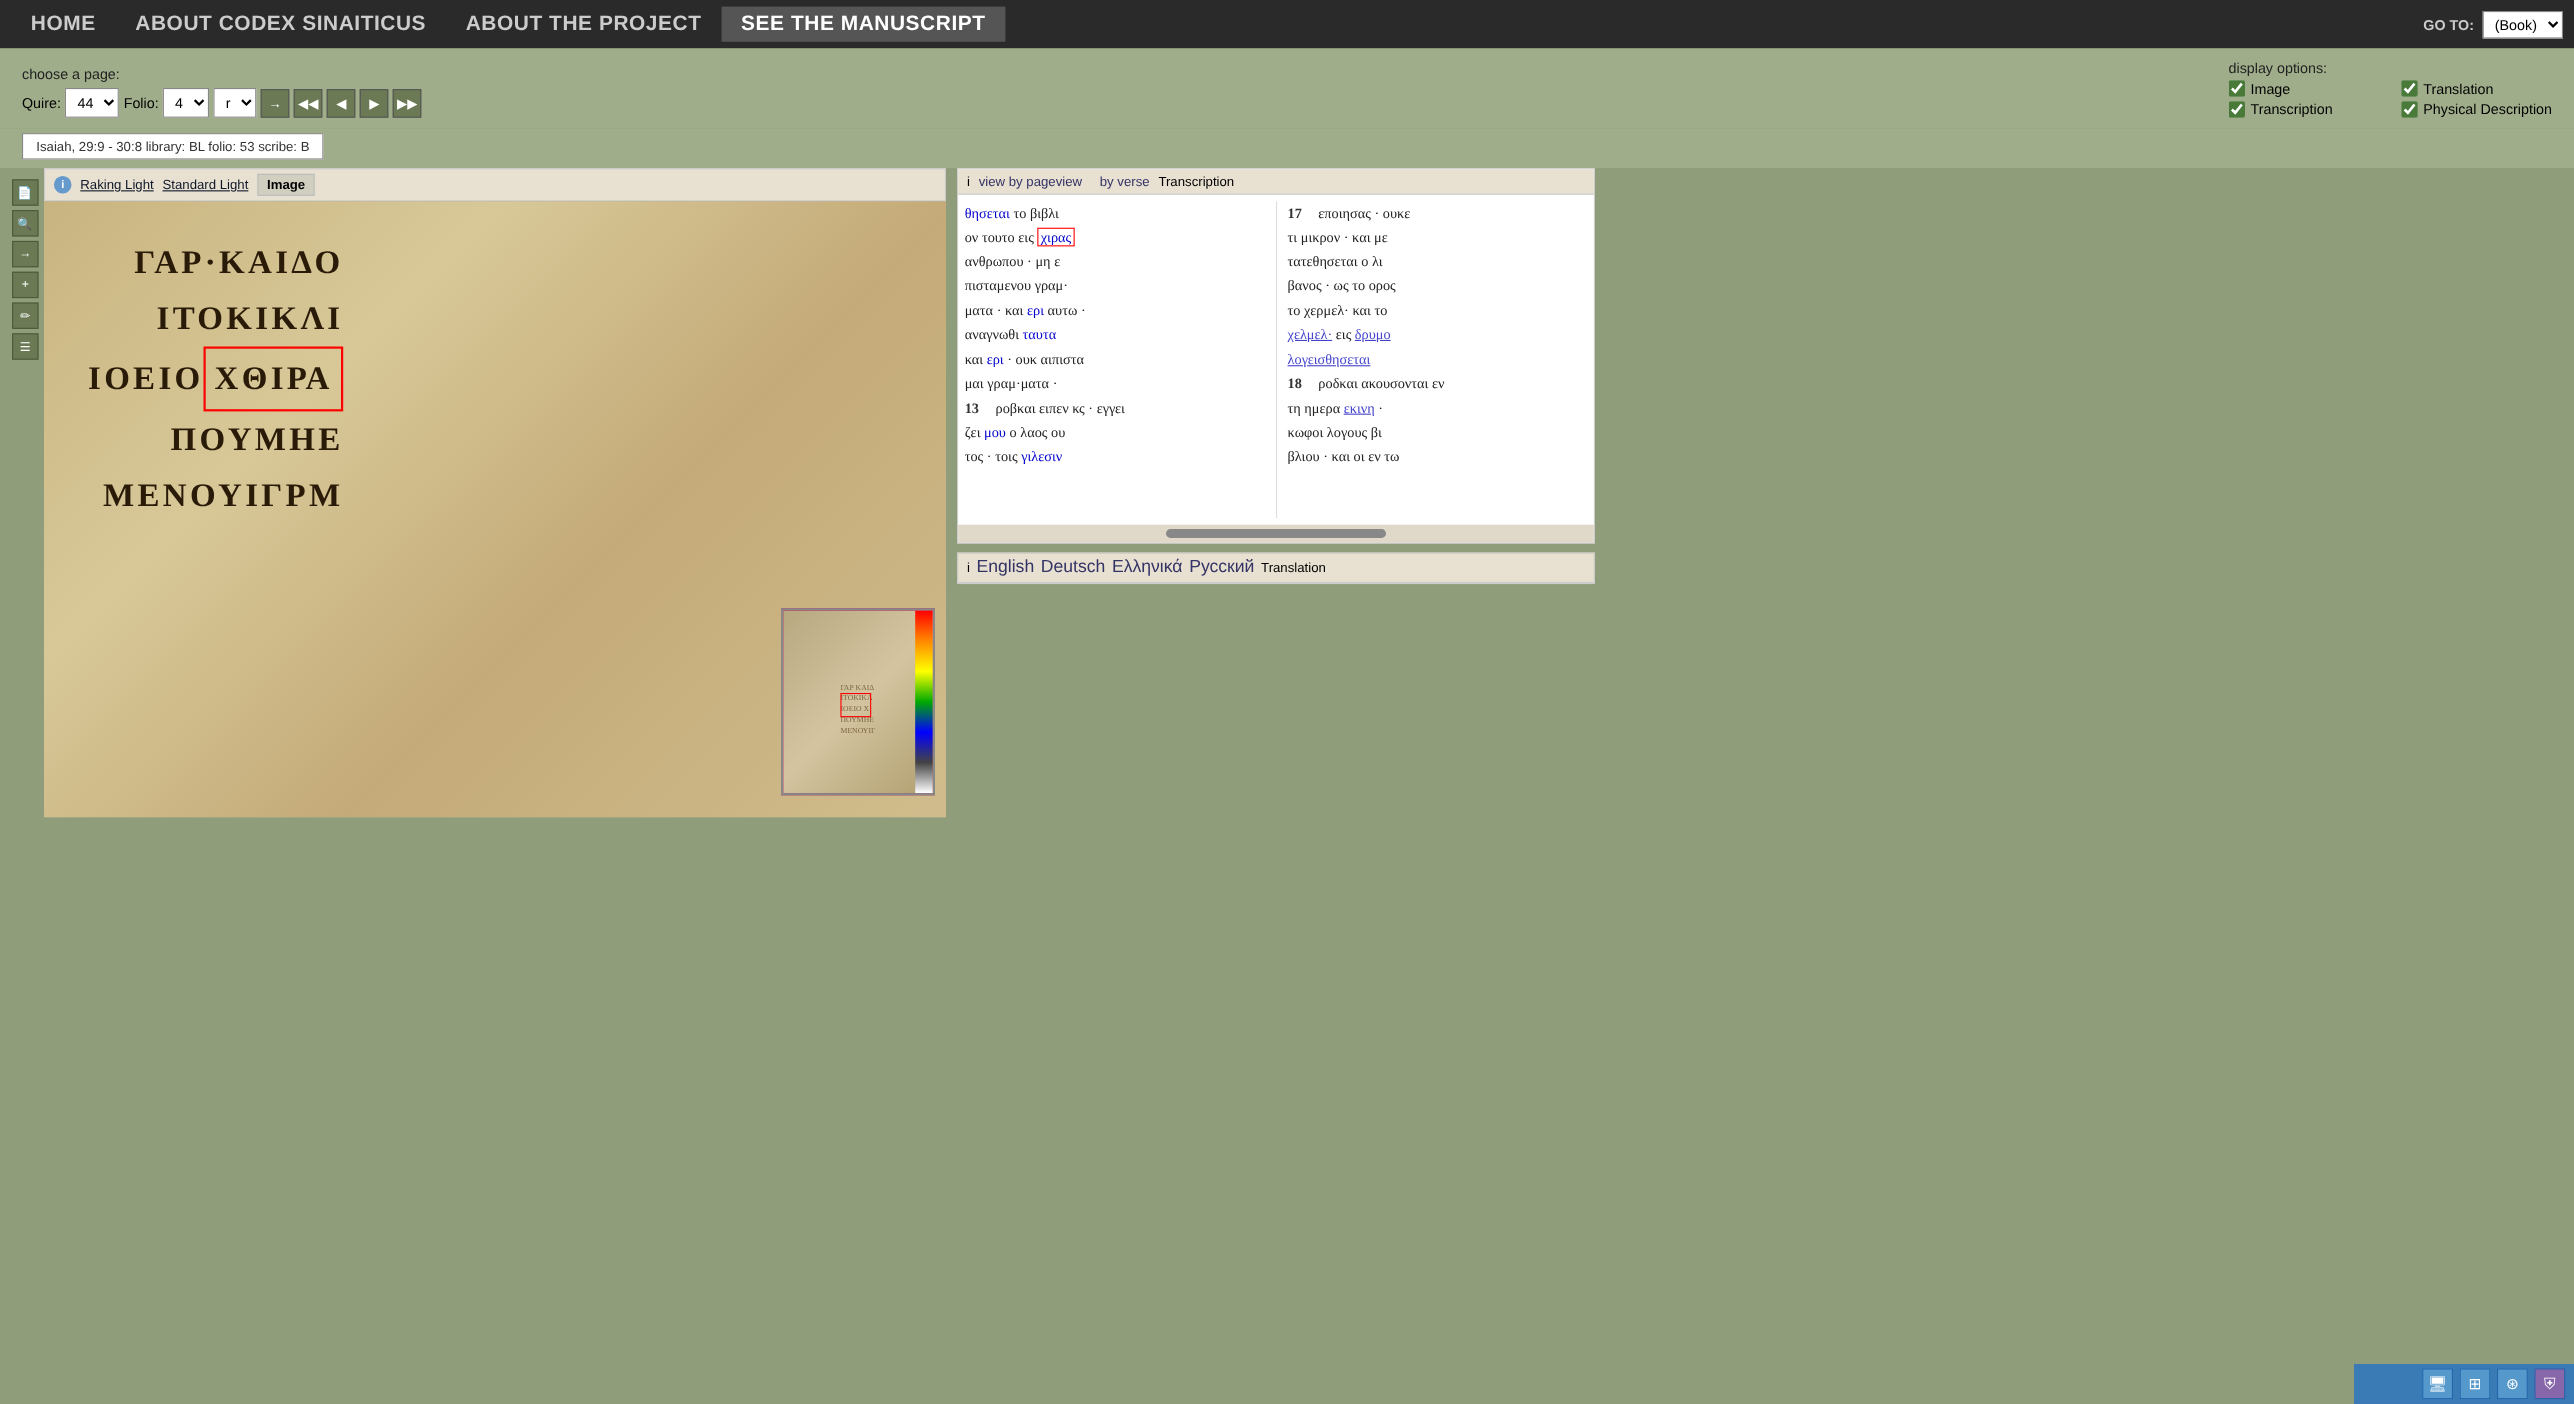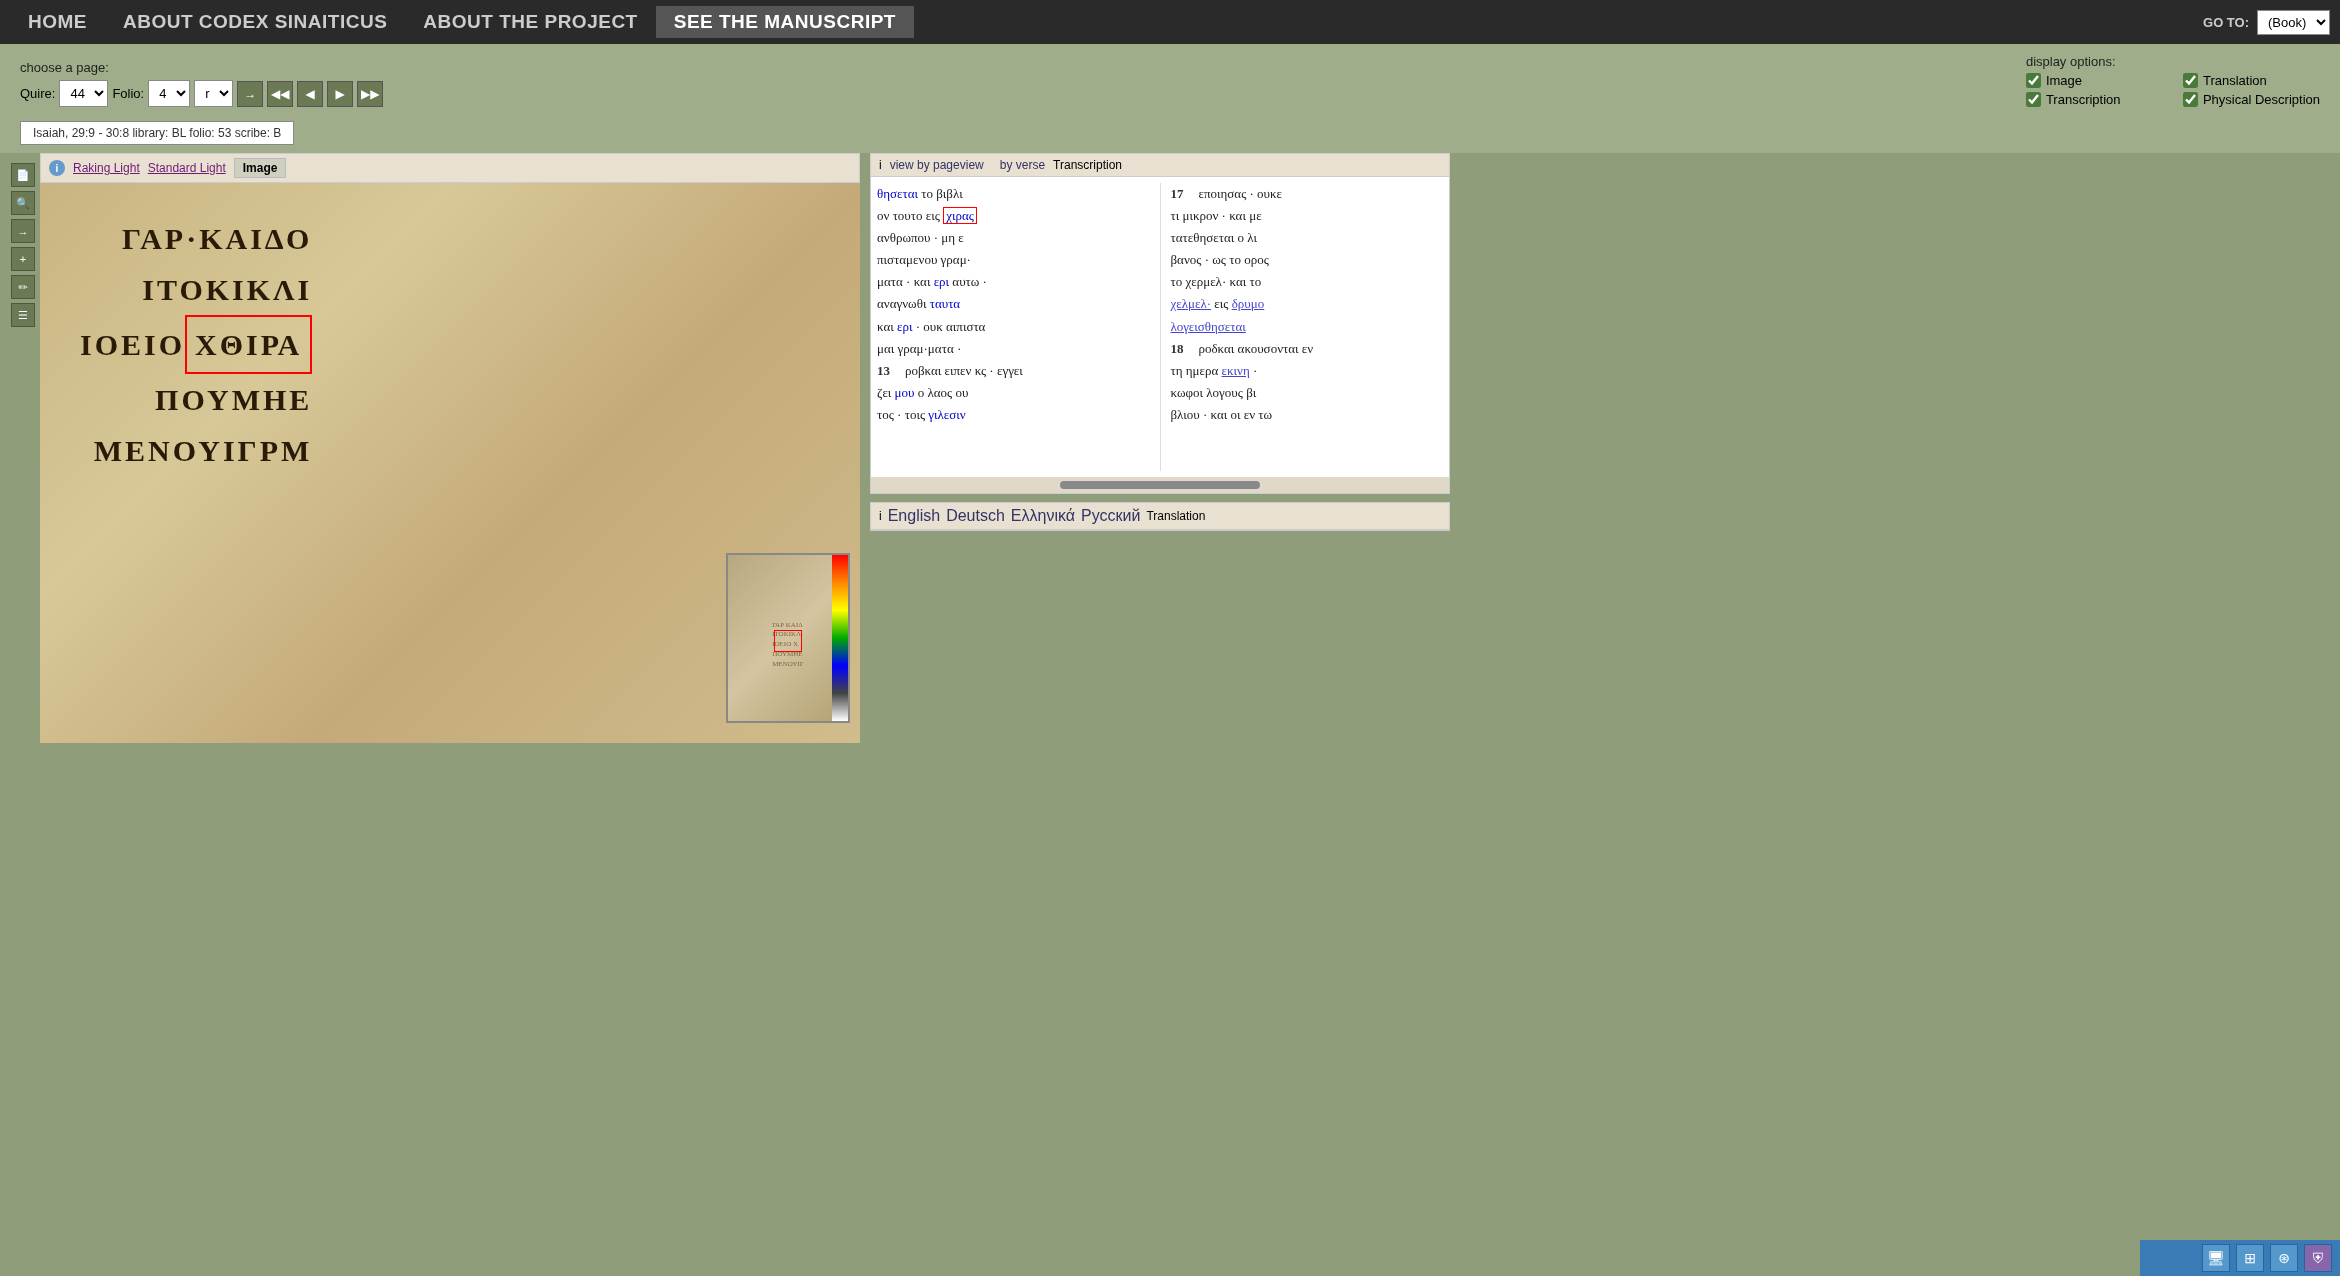--- a/index.html
+++ b/index.html
@@ -147,34 +147,34 @@
     }
     .panel-header .panel-tab {
       background: #d0cfc0;
       border: 1px solid #bbb;
       padding: 2px 8px;
       font-size: 12px;
       font-weight: bold;
     }
     .light-btn {
       background: none; border: none; cursor: pointer;
-      font-size: 12px; color: #701a75;
+      font-size: 12px; color: #0f172a;
       text-decoration: underline;
     }
     .image-container {
       position: relative;
       background: #c8b89a;
       overflow: hidden;
       height: 560px;
     }
     .small-preview {
       position: absolute;
       bottom: 20px;
       right: 10px;
-      width: 124px;
+      width: 140px;
       height: 170px;
       background: #be185d;
       border: 2px solid #888;
       overflow: hidden;
     }
     .preview-inner {
       width: 100%;
       height: 100%;
       background: linear-gradient(135deg, #b8a880 0%, #d4c4a0 50%, #b0a070 100%);
       display: flex;

